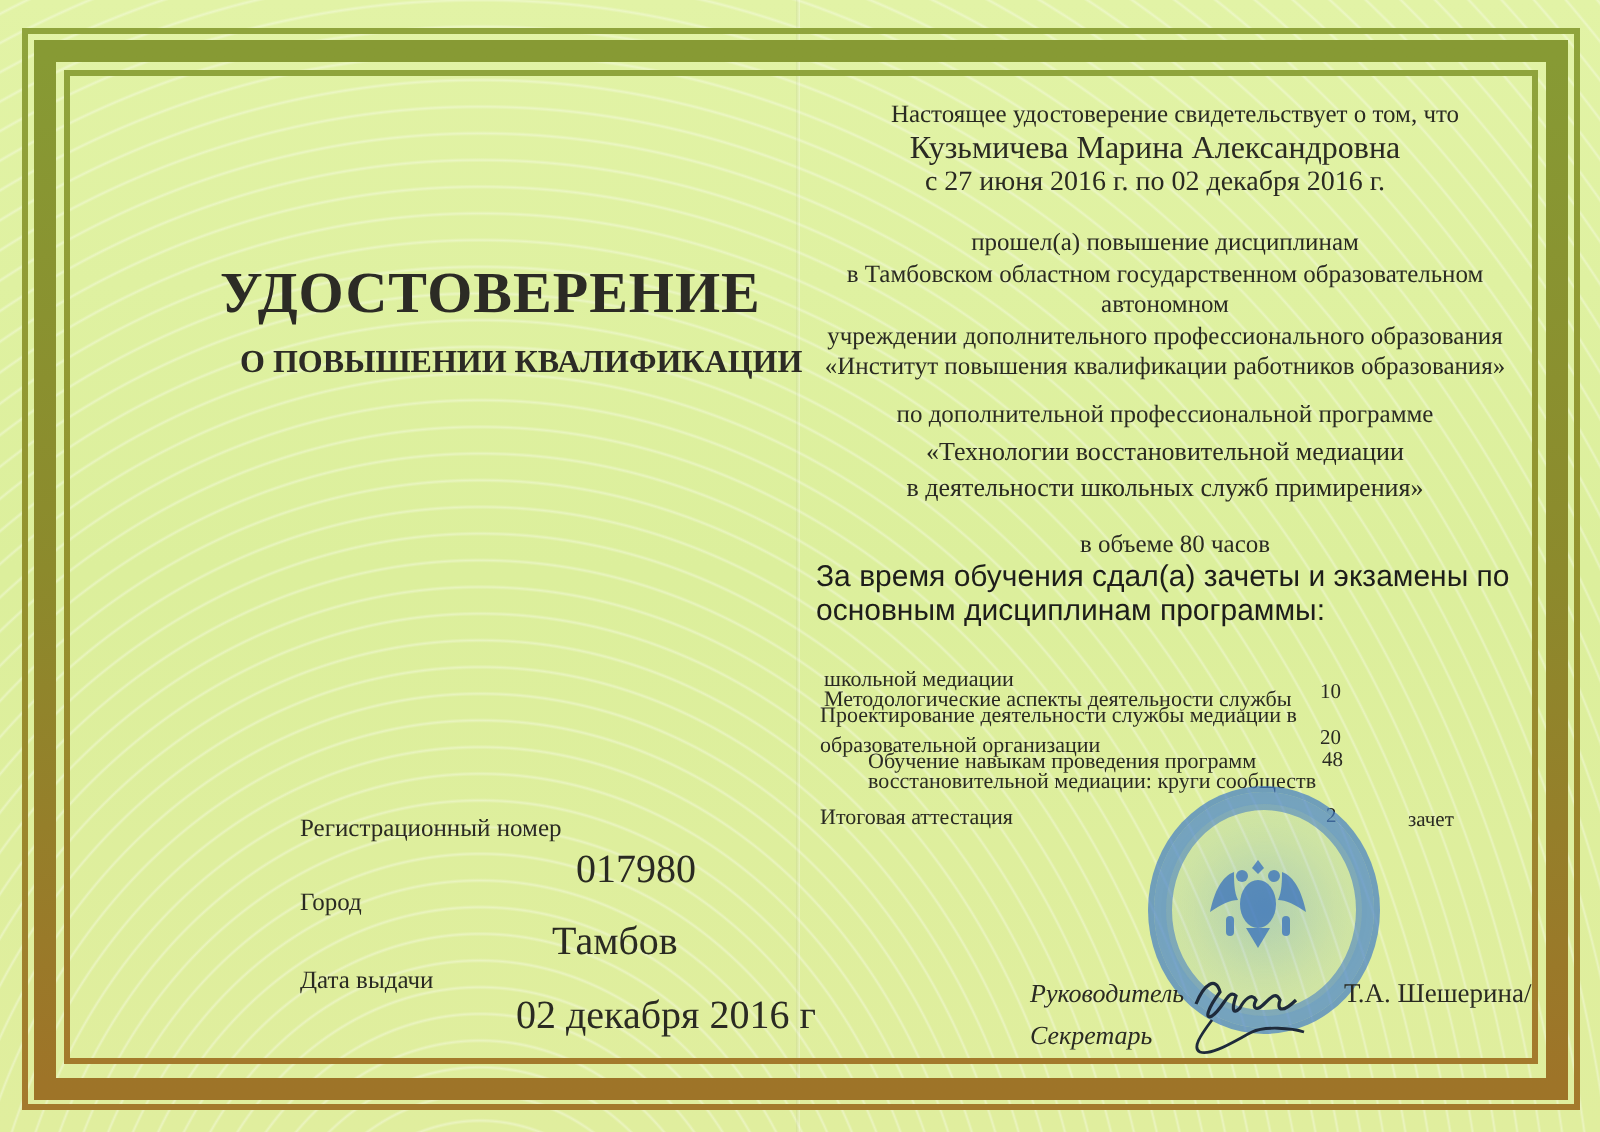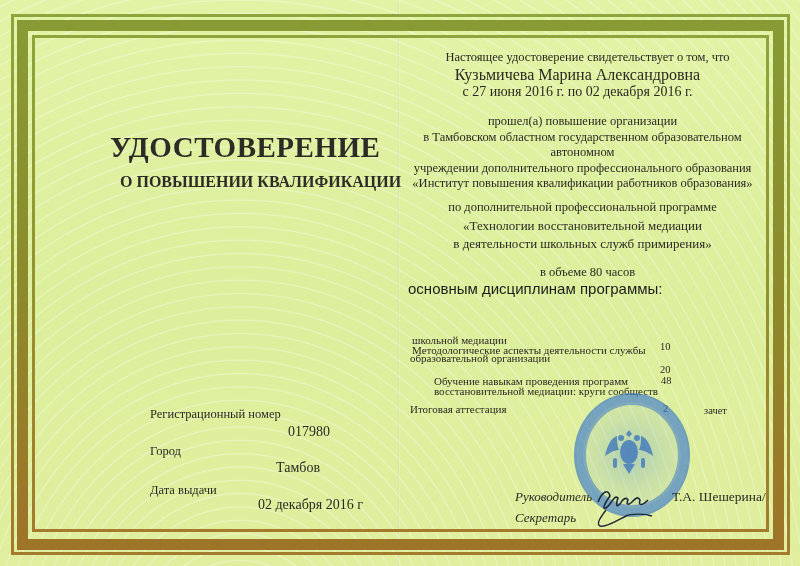--- a/index.html
+++ b/index.html
@@ -22,21 +22,21 @@
   .frame { position: absolute; box-sizing: border-box; }
   .frame-outer { left: 11px; top: 14px; right: 10px; bottom: 11px; border: 3px solid; border-image: linear-gradient(180deg, #8fa43c 0%, #94932e 50%, #a47a2c 100%) 1; }
   .frame-thick { left: 17px; top: 20px; right: 16px; bottom: 16px; border: 11px solid; border-image: linear-gradient(180deg, #879a34 0%, #8c8a2c 50%, #9e7428 100%) 1; }
   .frame-inner { left: 32px; top: 35px; right: 31px; bottom: 34px; border: 3px solid; border-image: linear-gradient(180deg, #8fa43c 0%, #94932e 50%, #a47a2c 100%) 1; }
 
   .abs { position: absolute; white-space: nowrap; }
   .title { left: 110px; top: 131px; font-size: 29px; font-weight: bold; letter-spacing: 0.5px; color: #2c2b25; }
   .subtitle { left: 120px; top: 173px; font-size: 16px; font-weight: bold; color: #2c2b25; }
 
   .lbl { font-size: 12.5px; color: #2a2a22; }
-  .val { font-size: 14px; color: #2a2a22; }
+  .val { font-size: 20px; color: #2a2a22; }
 
   .center-col { position: absolute; left: 395px; width: 375px; text-align: center; }
   .intro { top: 50px; font-size: 12.5px; }
   .name { top: 66px; font-size: 16px; }
   .dates { top: 84px; font-size: 14px; }
   .passed { top: 114px; font-size: 12.5px; line-height: 15.5px; }
   .license { top: 169px; font-size: 9.5px; font-weight: bold; line-height: 12px; }
   .program-intro { top: 200px; font-size: 12.5px; }
   .program-name { top: 217px; font-size: 13px; line-height: 17.5px; }
   .hours { top: 265px; font-size: 12.5px; }
@@ -74,45 +74,47 @@
 <div class="abs lbl" style="left:150px; top:444px;">Город</div>
 <div class="abs val" style="left:276px; top:460px;">Тамбов</div>
 <div class="abs lbl" style="left:150px; top:483px;">Дата выдачи</div>
 <div class="abs val" style="left:258px; top:497px;">02 декабря 2016 г</div>
 
 <div class="center-col intro" style="left:400px;">Настоящее удостоверение свидетельствует о том, что</div>
 <div class="center-col name" style="left:390px;">Кузьмичева Марина Александровна</div>
 <div class="center-col dates" style="left:390px;">с  27 июня 2016 г.  по  02 декабря 2016 г.</div>
 
 <div class="center-col passed">
-  <div>прошел(а) повышение организации</div>
+  <div>прошел(а) повышение дисциплинам</div>
   <div>в Тамбовском областном государственном образовательном автономном</div>
   <div>учреждении дополнительного профессионального образования</div>
   <div>«Институт повышения квалификации работников образования»</div>
 </div>
 <div class="center-col license">
 </div>
 <div class="center-col program-intro">по дополнительной профессиональной программе</div>
 <div class="center-col program-name">
   <div>«Технологии восстановительной медиации</div>
   <div>в деятельности школьных служб примирения»</div>
 </div>
 <div class="center-col hours" style="left:400px;">в объеме 80 часов</div>
 
 <div class="abs exams">
+  <div>За время обучения сдал(а)  зачеты и экзамены по</div>
   <div>основным дисциплинам программы:</div>
 </div>
 
 <div class="abs disc" style="left:412px; top:335px;">
   <div>школьной медиации</div>
   <div>Методологические аспекты деятельности службы</div>
 </div>
 <div class="abs num" style="left:660px; top:341px;">10</div>
 
 <div class="abs disc2" style="left:410px; top:351px;">
+  <div>Проектирование деятельности службы медиации в</div>
   <div>образовательной организации</div>
 </div>
 <div class="abs num" style="left:660px; top:364px;">20</div>
 
 <div class="abs disc" style="left:434px; top:376px;">
   <div>Обучение навыкам проведения программ</div>
   <div>восстановительной медиации: круги сообществ</div>
 </div>
 <div class="abs num" style="left:661px; top:375px;">48</div>
 

